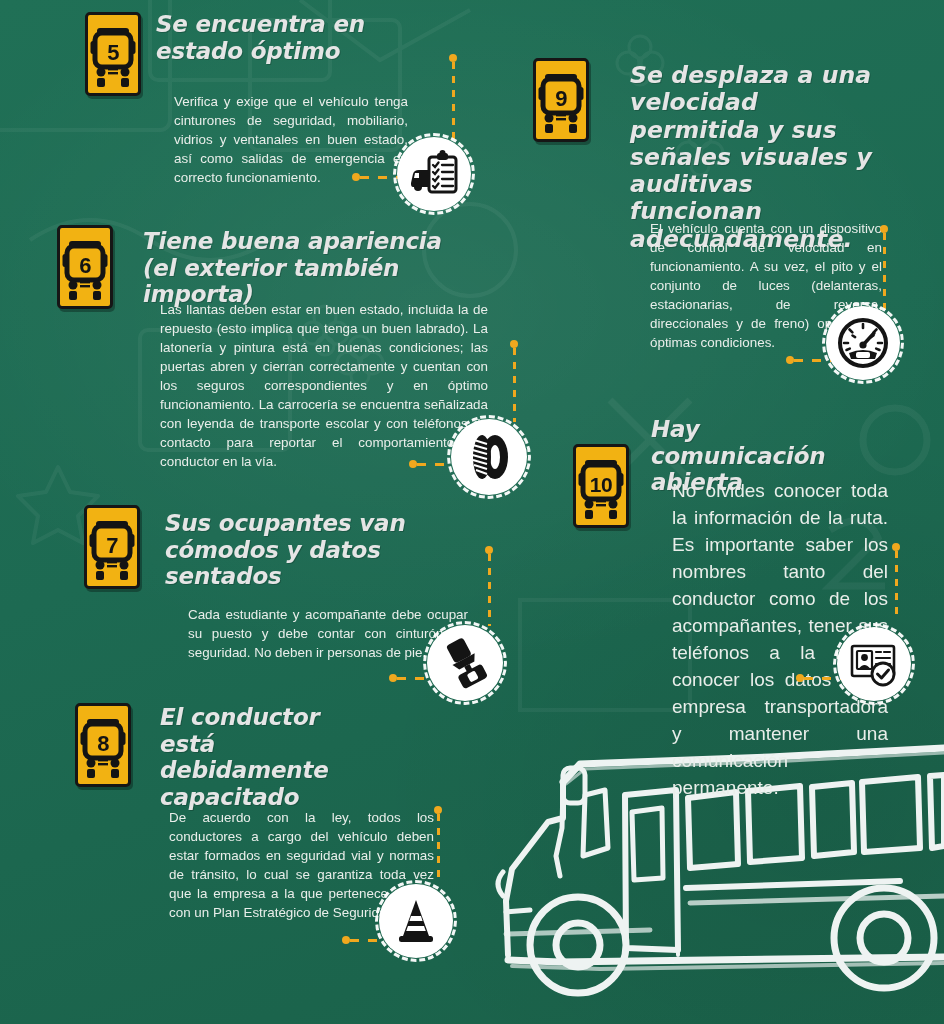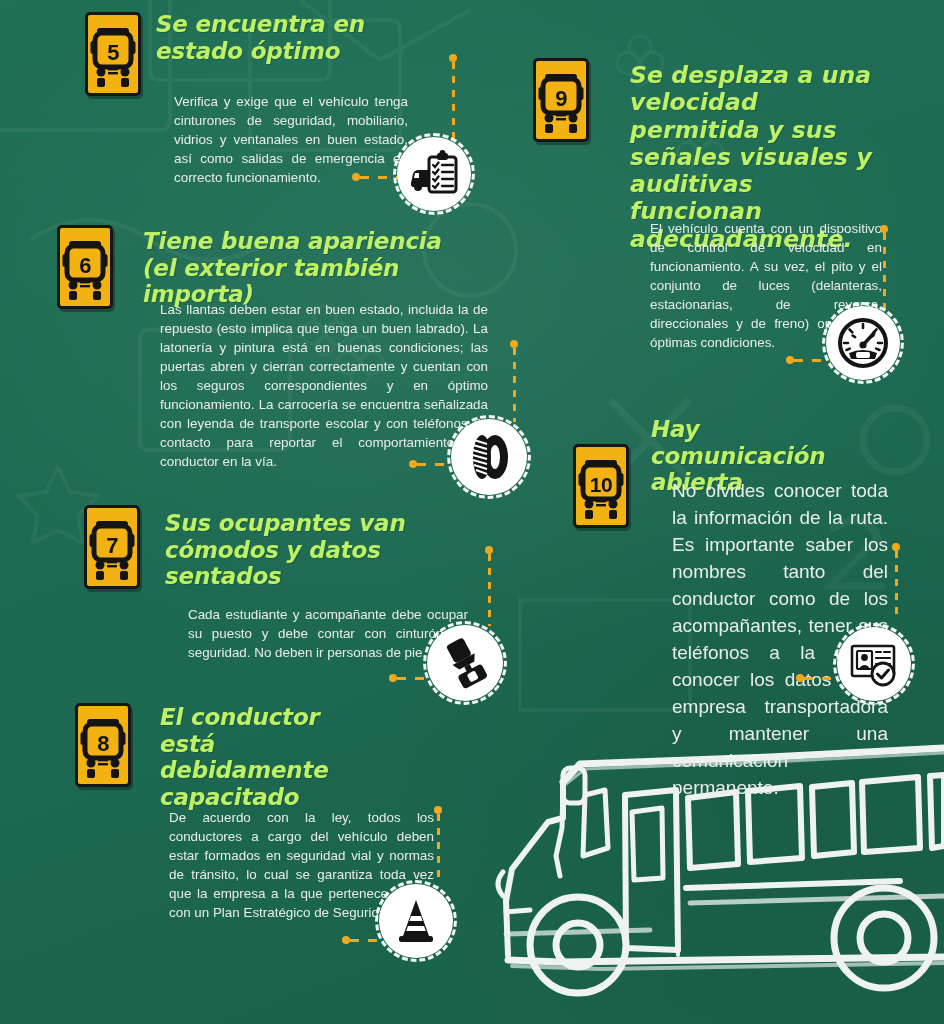--- a/index.html
+++ b/index.html
@@ -65,21 +65,21 @@
     font-size: 22px;
     letter-spacing: -0.5px;
     line-height: 1;
     top: 27px;
   }
   .bus-badge .num.two-digit { font-size: 21px; }
 
   
   .heading {
     position: absolute;
-    color: #bef264;
+    color: #e5e5e5;
     font-family: "DejaVu Sans", sans-serif;
     font-weight: bold;
     font-style: italic;
     line-height: 1.16;
     letter-spacing: -0.2px;
     text-shadow: 1px 1px 0 rgba(0,0,0,0.18);
   }
   .heading.h-lg { font-size: 23px; }
   .heading.h-xl { font-size: 23.5px; letter-spacing: 0.1px; }
 

